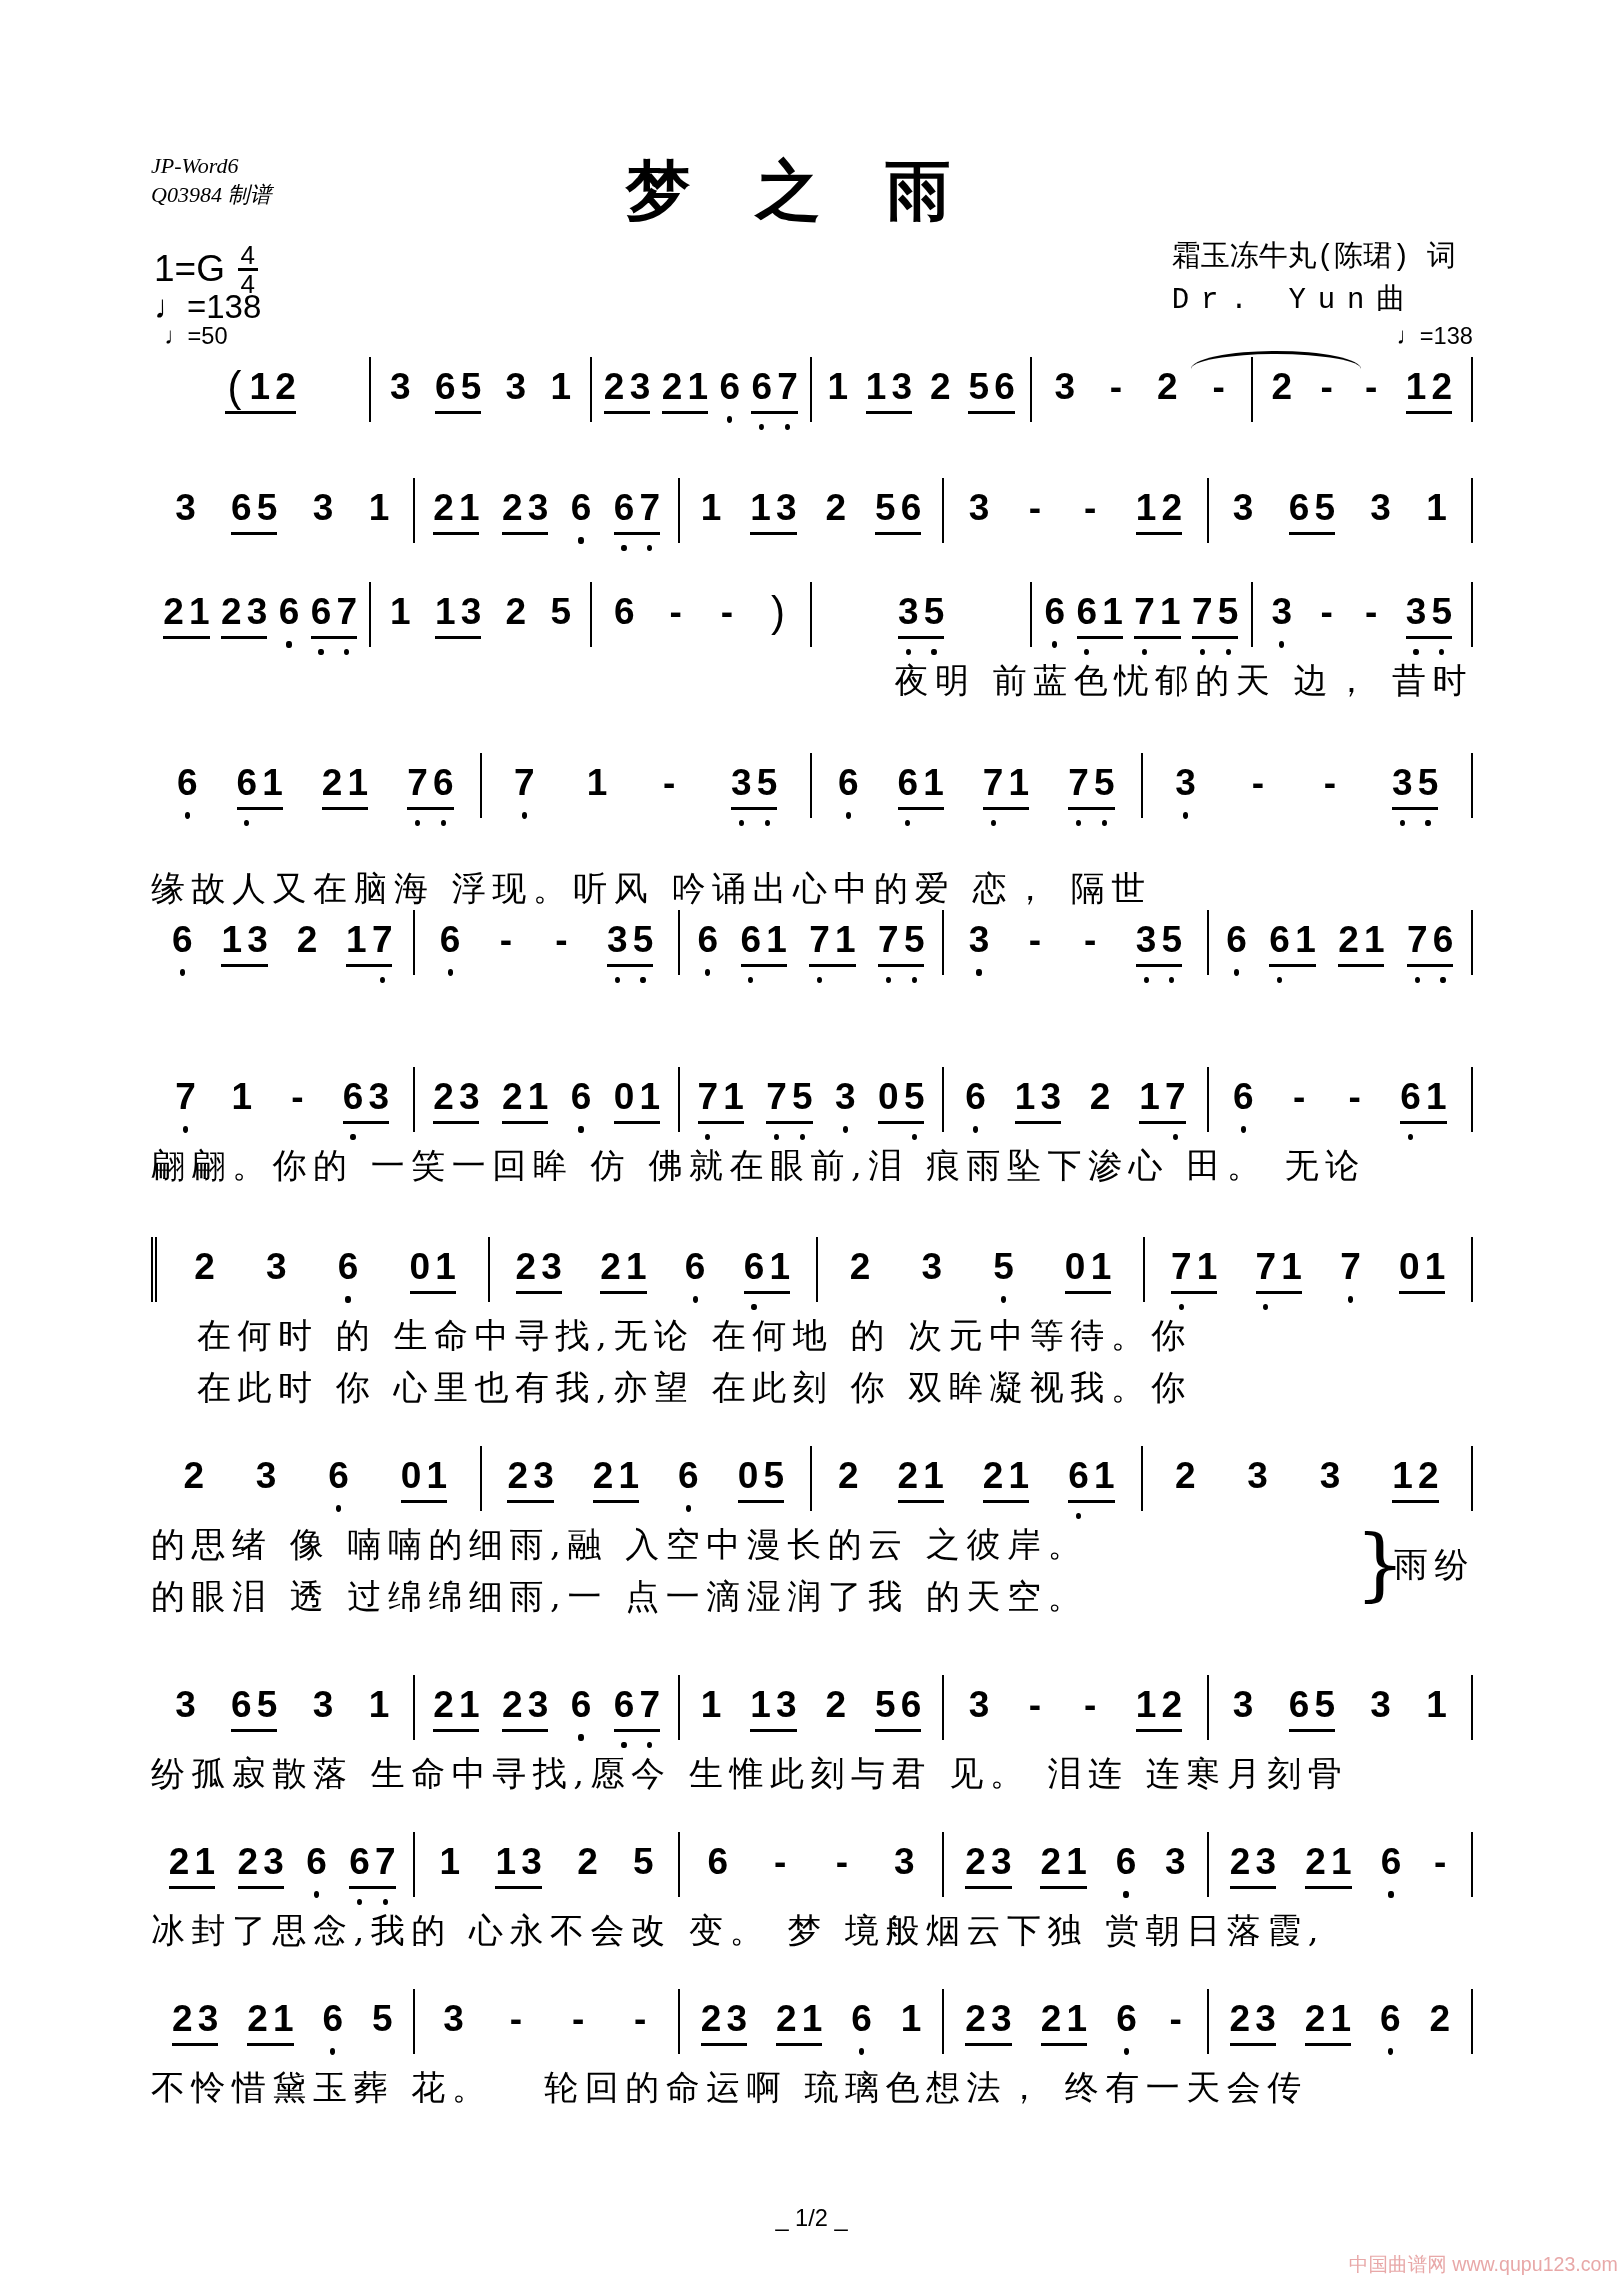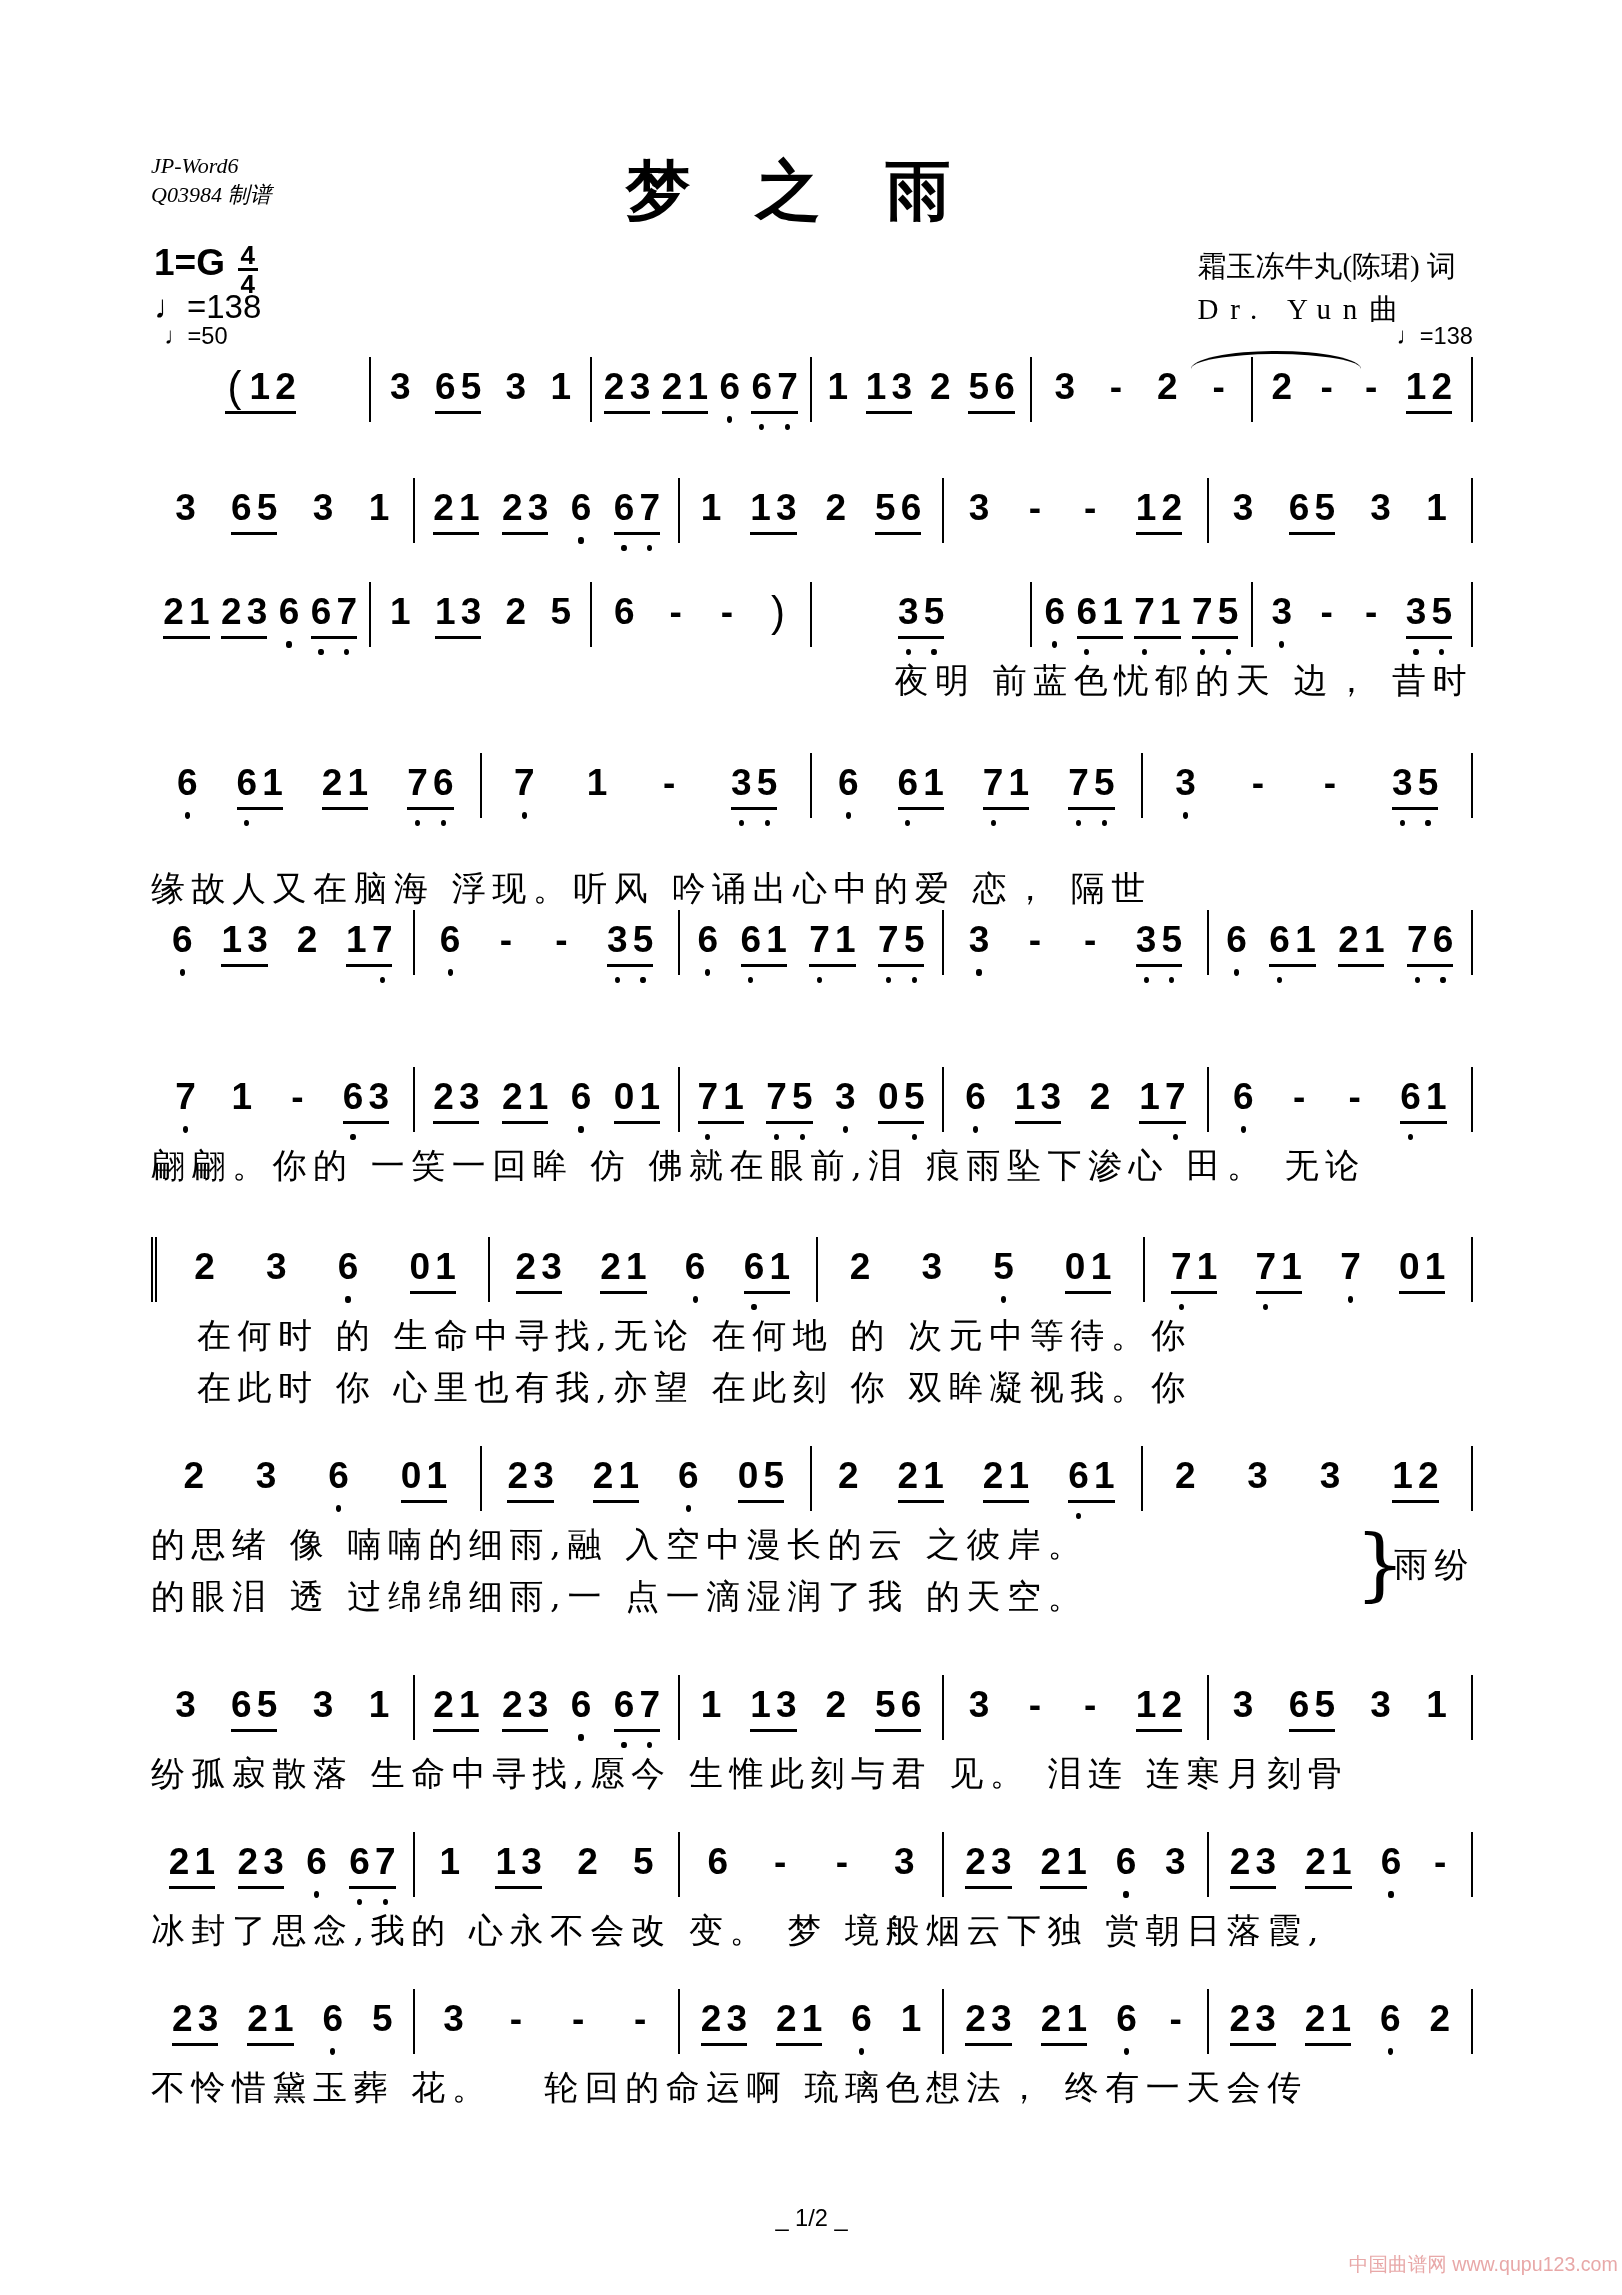--- a/index.html
+++ b/index.html
@@ -1,25 +1,25 @@
 <!DOCTYPE html>
 <html style="font-size:10.5px"><head>
 <meta charset="utf-8">
 <style>
   html, body { margin:0; padding:0; background:#fff; }
   body { width:1623px; height:2295px; position:relative; overflow:hidden; color:#000;
          font-family:"Liberation Sans", sans-serif; }
   .maker { position:absolute; left:151px; top:151px; font-style:italic; font-size:22px; line-height:29px;font-family:Liberation Serif, serif; }
   .title { position:absolute; left:0; width:1623px; top:147px; text-align:center; font-family:"DejaVu Serif", serif;
            font-size:65px; letter-spacing:65px; font-weight:bold;padding-left:9px; }
-  .key { position:absolute; left:154px; top:242px; font-size:37px; font-weight:bold; display:flex; }
+  .key { position:absolute; left:154px; top:242px; font-size:37px; font-weight:normal; display:flex; align-items:center; }
   .frac { display:inline-flex; flex-direction:column; align-items:center; margin-left:13px; font-size:26px; line-height:26px; }
   .frac .bar { width:19.6px; height:2.6px; background:#000; }
   .tempo { position:absolute; left:154px; top:288px; font-size:33px; }
-  .credits { position:absolute; right:167px; top:245px; text-align:left; font-size:29px; line-height:43px; font-family:Liberation Serif, serif; }
+  .credits { position:absolute; right:167px; top:236px; text-align:left; font-size:29px; line-height:43px; font-family:Liberation Mono, monospace; }
   .credits .composer { letter-spacing:11.8px; }
   .row { position:absolute; left:151px; width:1322px; }
   .staff { display:flex; align-items:flex-start; height:72px; position:relative; }
   .measure { flex:1; display:flex; justify-content:space-around; align-items:flex-start; padding:0 6.5px; border-right:2.6px solid #000; height:65px; position:relative; }
   .repeat-start { border-left:6.5px double #000; padding-left:11.8px; }
   .grp { display:inline-flex; flex-direction:column; align-items:center; }
   .grp .notes { display:flex; gap:5.2px; }
   .grp.ul .notes { border-bottom:3.3px solid #000; padding-bottom:2.6px; }
   .note { font-size:37px; font-weight:bold; line-height:42px; position:relative; display:inline-block; min-width:19.6px; text-align:center; padding-top:9.2px; }
   .note.dot::after { content:""; position:absolute; left:50%; bottom:-14.4px; width:5.2px; height:6.5px; margin-left:-2.6px; background:#000; border-radius:50%; }

